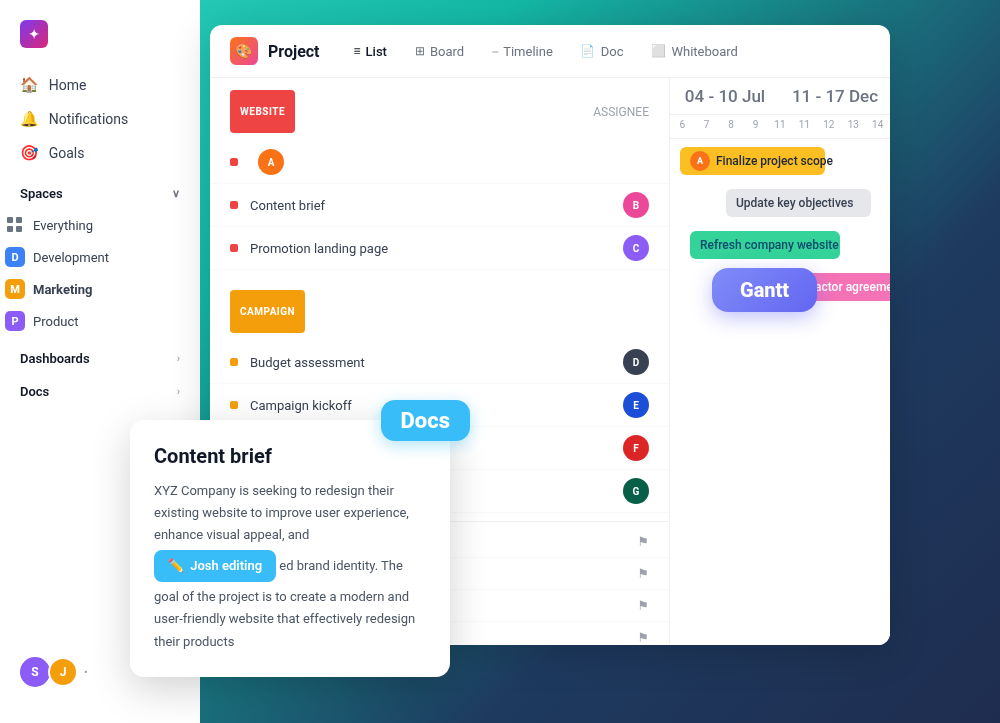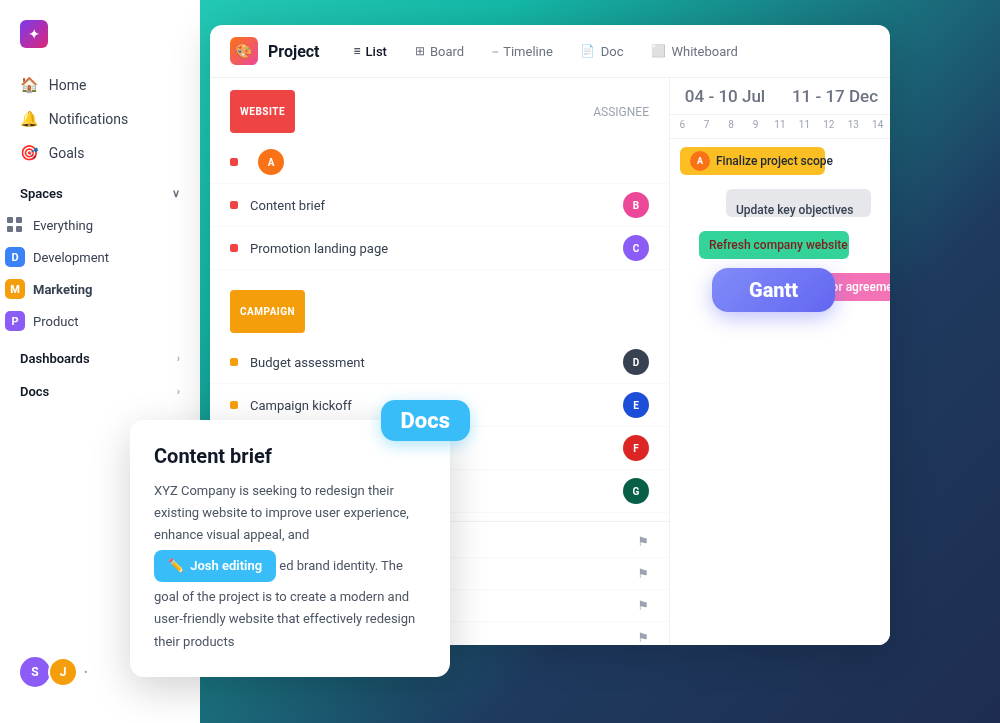--- a/index.html
+++ b/index.html
@@ -222,21 +222,21 @@
       border-radius: 6px;
       display: flex; align-items: center;
       padding: 0 10px;
       font-size: 12px;
       font-weight: 500;
       color: white;
       white-space: nowrap;
     }
     .gantt-bar.yellow { background: #fbbf24; color: #1f2937; }
     .gantt-bar.gray { background: #e5e7eb; color: #374151; }
-    .gantt-bar.green { background: #34d399; color: #7f1d1d; margin-left: 9px; }
+    .gantt-bar.green { background: #34d399; color: #0c4a6e; }
     .gantt-bar.pink { background: #f472b6; color: #fff; }
     .gantt-bar-avatar {
       width: 20px; height: 20px; border-radius: 50%;
       display: flex; align-items: center; justify-content: center;
       font-size: 9px; font-weight: 700; color: white;
       margin-right: 6px; flex-shrink: 0;
     }
 
     
     .status-row {
@@ -254,21 +254,21 @@
     .status-badge.planning { background: #dbeafe; color: #3b82f6; }
     .status-badge.execution { background: #dcfce7; color: #16a34a; }
 
     
     .gantt-label-float {
       position: absolute;
       background: linear-gradient(135deg, #818cf8, #6366f1);
       color: white;
       font-size: 20px;
       font-weight: 800;
-      padding: 10px 37px;
+      padding: 10px 28px;
       border-radius: 16px;
       box-shadow: 0 6px 20px rgba(99,102,241,0.4);
       z-index: 10;
     }
 
     
     .docs-panel {
       position: absolute;
       left: 130px;
       top: 420px;
@@ -503,21 +503,21 @@
       </div>
 
       <div class="gantt-bars">
         <div class="gantt-bar-row">
           <div class="gantt-bar yellow" style="left:4px;width:145px;">
             <div class="gantt-bar-avatar" style="background:#f97316;">A</div>
             <span>Finalize project scope</span>
           </div>
         </div>
         <div class="gantt-bar-row">
-          <div class="gantt-bar gray" style="left:50px;width:145px;align-items:flex-end;">
+          <div class="gantt-bar gray" style="left:50px;width:145px;">
             <span>Update key objectives</span>
           </div>
         </div>
         <div class="gantt-bar-row">
           <div class="gantt-bar green" style="left:14px;width:150px;">
             <span>Refresh company website</span>
           </div>
         </div>
         <div class="gantt-bar-row">
           <div class="gantt-bar pink" style="left:60px;width:158px;">

